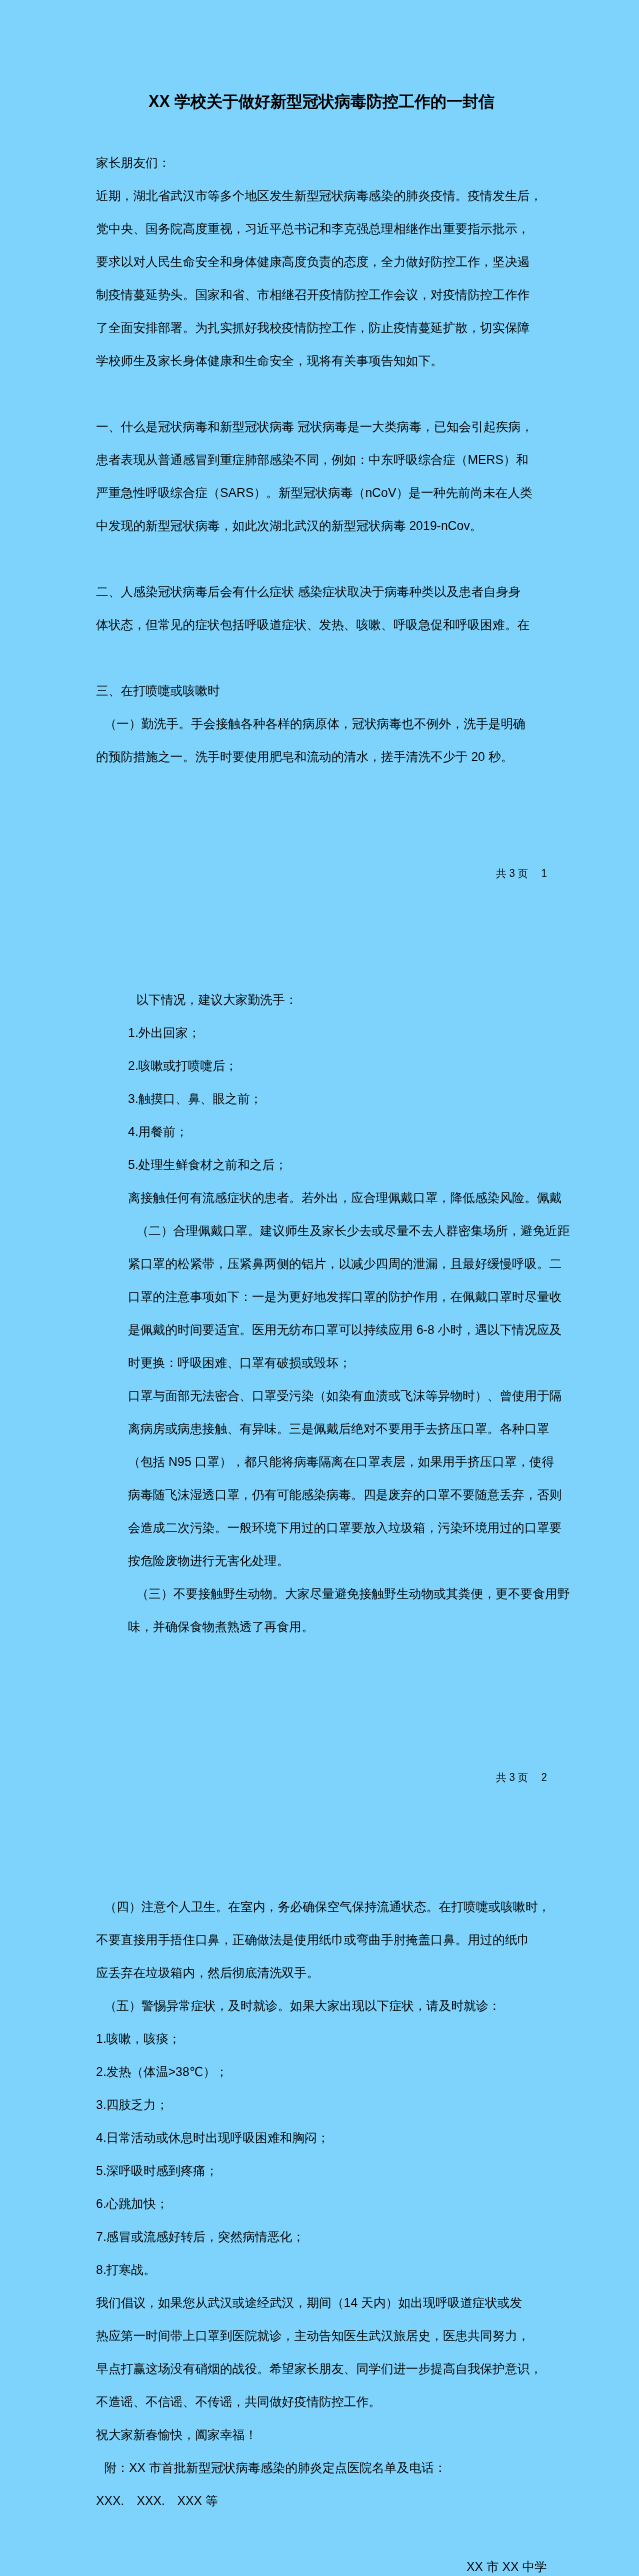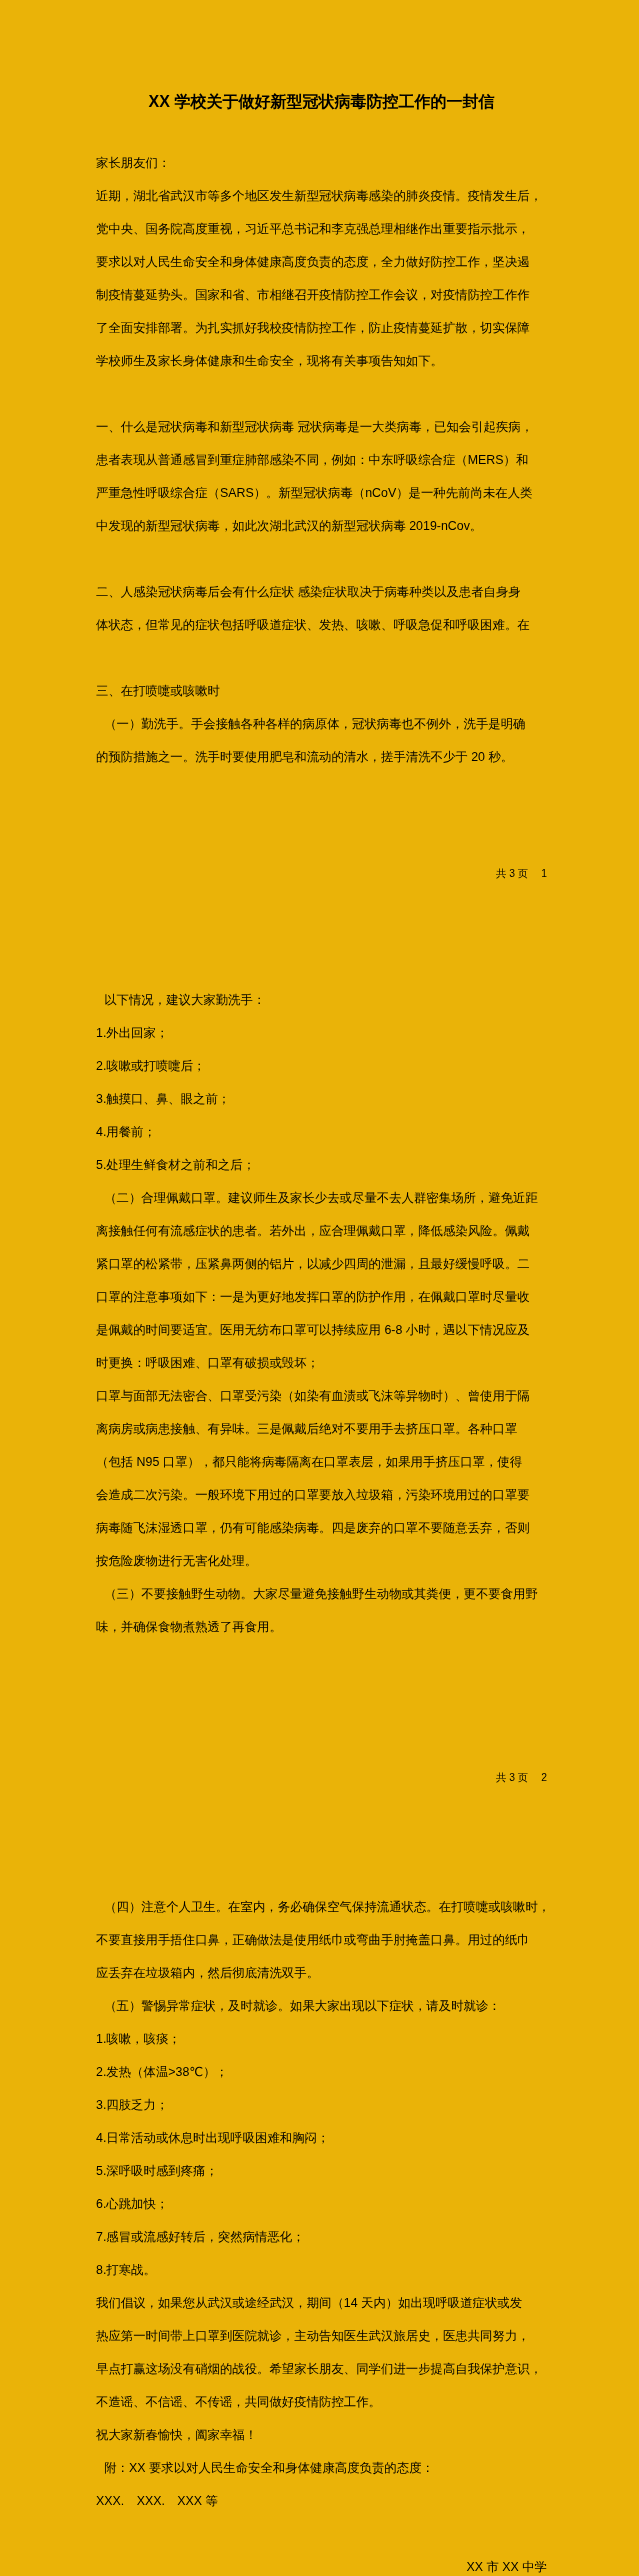--- a/index.html
+++ b/index.html
@@ -2,24 +2,24 @@
 <html style="font-size:8.2px"><head>
 <meta charset="utf-8">
 <style>
   html, body { margin: 0; padding: 0; background: #ffffff; }
   body {
     width: 639px;
     font-family: "Liberation Sans", "DejaVu Sans", sans-serif;
     color: #000000;
   }
   .document { width: 639px; height: 2711px; background: #ffffff; position: relative; }
-  .page { position: relative; width: 639px; height: 904px; background: #eab308; overflow: hidden; }
+  .page { position: relative; width: 639px; height: 904px; background: #7dd3fc; overflow: hidden; }
   .lines { position: absolute; left: 96px; right: 92px; top: 0; }
   .page[data-page="0"] .lines { padding-top: 92px; }
-  .page[data-page="1"] .lines { padding-top: 89px; }
+  .page[data-page="1"] .lines { padding-top: 89px; margin-left: 32px; }
   .page[data-page="2"] .lines { padding-top: 92px; }
   .line {
     height: 33px;
     font-size: 12.4px;
     line-height: 15.5px;
     color: #000000;
     white-space: pre;
     text-align: left;
   }
   .line.title {
@@ -74,31 +74,31 @@
     <div class="footer">共 3 页　 1</div>
   </div>
   <div class="page" data-page="1">
     <div class="lines">
         <div class="line indent">以下情况，建议大家勤洗手：</div>
         <div class="line">1.外出回家；</div>
         <div class="line">2.咳嗽或打喷嚏后；</div>
         <div class="line">3.触摸口、鼻、眼之前；</div>
         <div class="line">4.用餐前；</div>
         <div class="line">5.处理生鲜食材之前和之后；</div>
+        <div class="line">离接触任何有流感症状的患者。若外出，应合理佩戴口罩，降低感染风险。佩戴</div>
         <div class="line indent">（二）合理佩戴口罩。建议师生及家长少去或尽量不去人群密集场所，避免近距</div>
-        <div class="line">离接触任何有流感症状的患者。若外出，应合理佩戴口罩，降低感染风险。佩戴</div>
         <div class="line">紧口罩的松紧带，压紧鼻两侧的铝片，以减少四周的泄漏，且最好缓慢呼吸。二</div>
         <div class="line">口罩的注意事项如下：一是为更好地发挥口罩的防护作用，在佩戴口罩时尽量收</div>
         <div class="line">是佩戴的时间要适宜。医用无纺布口罩可以持续应用 6-8 小时，遇以下情况应及</div>
         <div class="line">时更换：呼吸困难、口罩有破损或毁坏；</div>
         <div class="line">口罩与面部无法密合、口罩受污染（如染有血渍或飞沫等异物时）、曾使用于隔</div>
         <div class="line">离病房或病患接触、有异味。三是佩戴后绝对不要用手去挤压口罩。各种口罩</div>
         <div class="line">（包括 N95 口罩），都只能将病毒隔离在口罩表层，如果用手挤压口罩，使得</div>
+        <div class="line">病毒随飞沫湿透口罩，仍有可能感染病毒。四是废弃的口罩不要随意丢弃，否则</div>
         <div class="line">会造成二次污染。一般环境下用过的口罩要放入垃圾箱，污染环境用过的口罩要</div>
-        <div class="line">病毒随飞沫湿透口罩，仍有可能感染病毒。四是废弃的口罩不要随意丢弃，否则</div>
         <div class="line">按危险废物进行无害化处理。</div>
         <div class="line indent">（三）不要接触野生动物。大家尽量避免接触野生动物或其粪便，更不要食用野</div>
         <div class="line">味，并确保食物煮熟透了再食用。</div>
       </div>
     <div class="footer">共 3 页　 2</div>
   </div>
   <div class="page" data-page="2">
     <div class="lines">
         <div class="line indent">（四）注意个人卫生。在室内，务必确保空气保持流通状态。在打喷嚏或咳嗽时，</div>
         <div class="line">不要直接用手捂住口鼻，正确做法是使用纸巾或弯曲手肘掩盖口鼻。用过的纸巾</div>
@@ -110,21 +110,21 @@
         <div class="line">4.日常活动或休息时出现呼吸困难和胸闷；</div>
         <div class="line">5.深呼吸时感到疼痛；</div>
         <div class="line">6.心跳加快；</div>
         <div class="line">7.感冒或流感好转后，突然病情恶化；</div>
         <div class="line">8.打寒战。</div>
         <div class="line">我们倡议，如果您从武汉或途经武汉，期间（14 天内）如出现呼吸道症状或发</div>
         <div class="line">热应第一时间带上口罩到医院就诊，主动告知医生武汉旅居史，医患共同努力，</div>
         <div class="line">早点打赢这场没有硝烟的战役。希望家长朋友、同学们进一步提高自我保护意识，</div>
         <div class="line">不造谣、不信谣、不传谣，共同做好疫情防控工作。</div>
         <div class="line">祝大家新春愉快，阖家幸福！</div>
-        <div class="line indent">附：XX 要求以对人民生命安全和身体健康高度负责的态度：</div>
+        <div class="line indent">附：XX 市首批新型冠状病毒感染的肺炎定点医院名单及电话：</div>
         <div class="line">XXX.　XXX.　XXX 等</div>
         <div class="line blank"></div>
         <div class="line right">XX 市 XX 中学</div>
       </div>
 
   </div>
 </div>
 
 
 </body></html>

